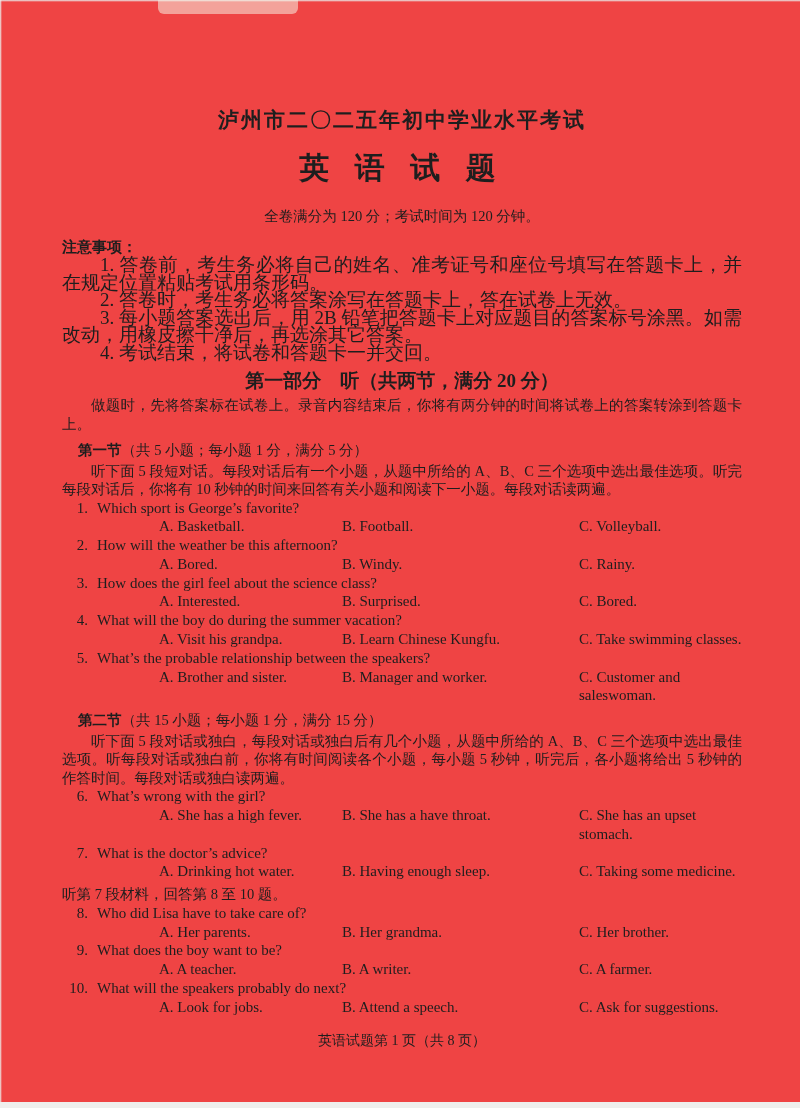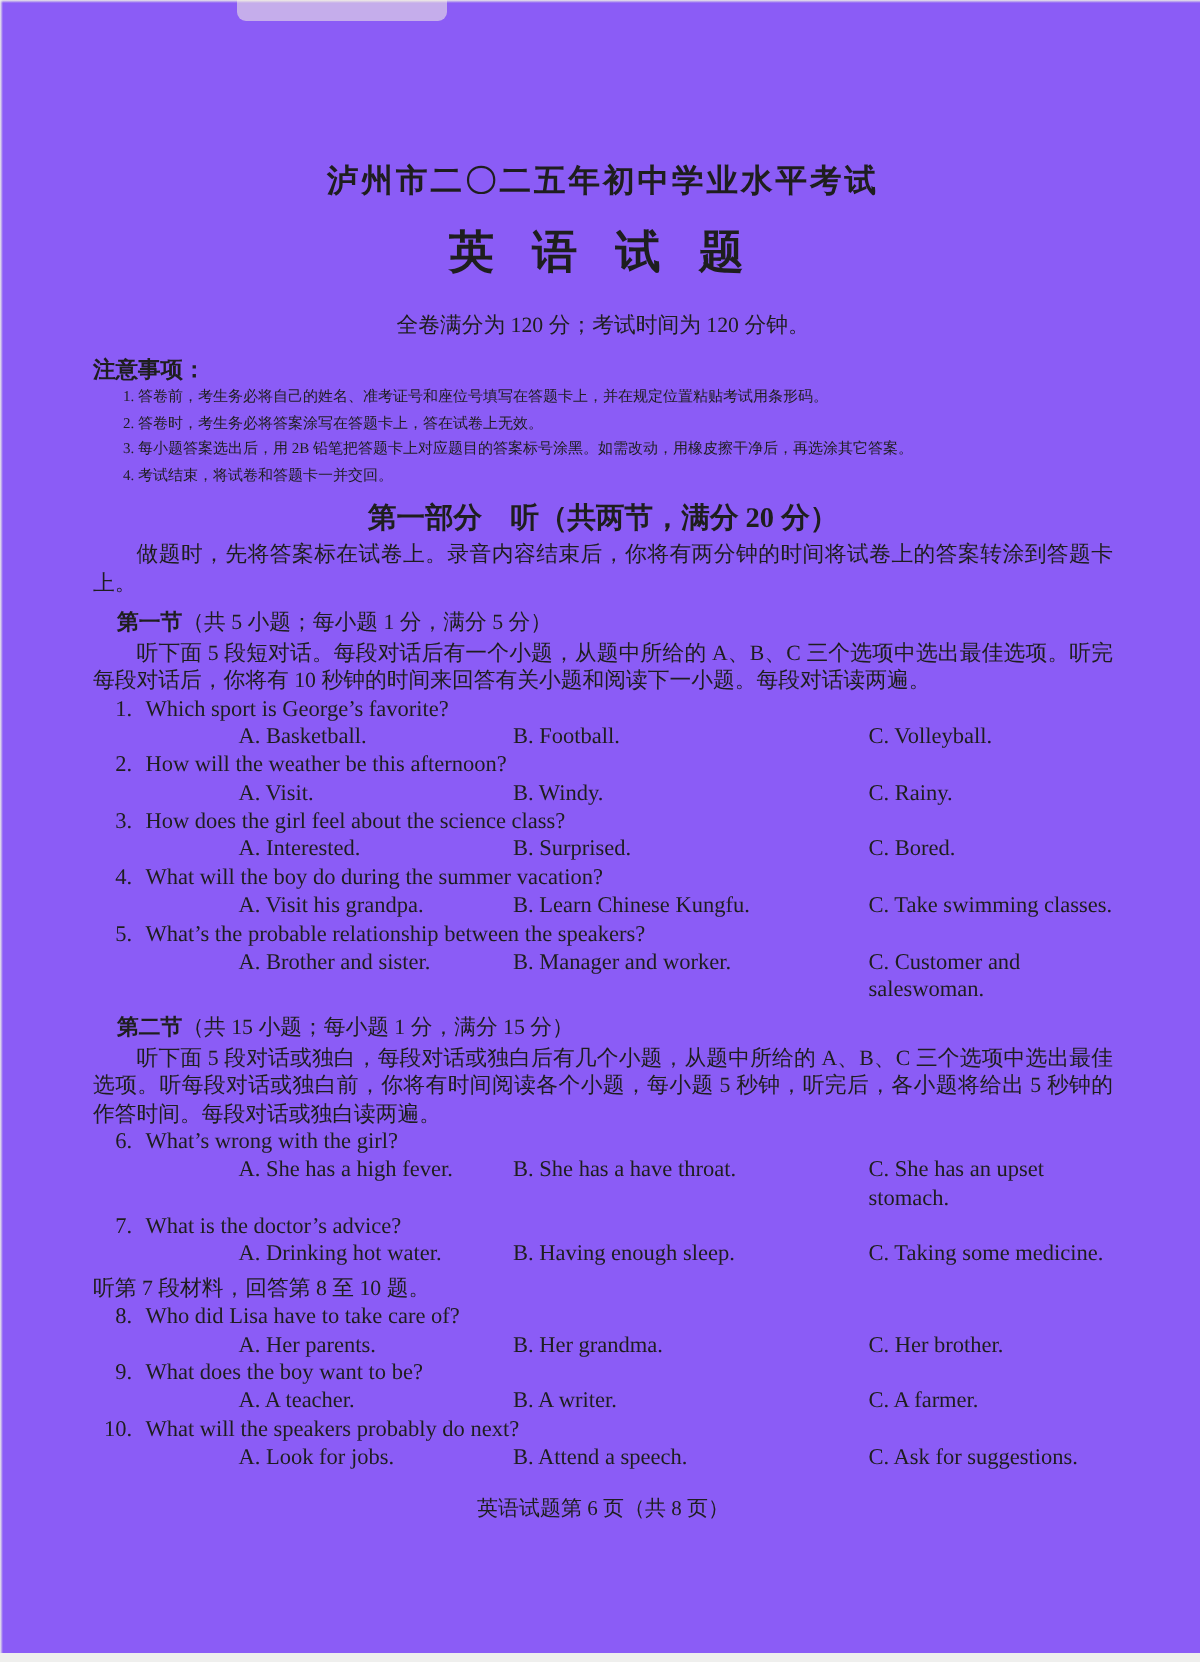--- a/index.html
+++ b/index.html
@@ -1,33 +1,33 @@
 <!DOCTYPE html>
 <html><head>
 <meta charset="utf-8">
 <style>
   html,body{margin:0;padding:0;}
   body{width:800px;height:1108px;background:#ffffff;}
   .page{
     position:relative;width:800px;height:1108px;overflow:hidden;
-    background:#8b5cf6;color:#1e1e1e;
+    background:#ef4444;color:#1e1e1e;
     font-family:"Liberation Serif","DejaVu Serif",serif;
   }
   .edge-top{position:absolute;top:0;left:0;right:0;height:2px;background:linear-gradient(#e9e9e7,rgba(255,255,255,0));}
   .edge-bottom{position:absolute;bottom:0;left:0;right:0;height:6px;background:#efefed;}
   .edge-left{position:absolute;top:0;bottom:0;left:0;width:2px;background:linear-gradient(to right,#ededeb,rgba(255,255,255,0));}
   .stain{position:absolute;top:0;left:158px;width:140px;height:14px;background:#f6f0e1;opacity:.55;border-radius:0 0 6px 6px;}
   .content{padding:0 58px 0 62px;}
 
   .h-exam{margin:106px 0 0;text-align:center;font-size:21px;font-weight:bold;letter-spacing:2px;}
   .h-subject{margin:14px 0 14px;text-align:center;font-size:30px;font-weight:bold;letter-spacing:9px;}
   .h-score{margin:18px 0 0;text-align:center;font-size:14.5px;}
 
   .notice-head{margin:12px 0 0;font-size:15px;font-weight:bold;line-height:18px;}
-  .notice{margin:0;font-size:10px;line-height:17.5px;text-indent:2em;text-align:justify;}
+  .notice{margin:0;font-size:19px;line-height:17.5px;text-indent:2em;text-align:justify;}
 
   .part-heading{margin:7px 0 0;text-align:center;font-size:19px;font-weight:bold;line-height:26px;}
   .intro{margin:2px 0 0;font-size:14.5px;line-height:18.5px;text-indent:2em;text-align:justify;}
 
   .sec-title{margin:8px 16px 0;font-size:14.5px;line-height:18.5px;}
   .sec-title .bold{font-weight:bold;}
   .material{font-size:14.5px;line-height:18.5px;margin:2px 0 0;}
 
   .q-line{display:flex;font-size:15px;line-height:18.8px;}
   .q-num{width:26px;text-align:right;flex:none;}
@@ -75,21 +75,21 @@
           <span class="opt-b">B. Football.</span>
           <span class="opt-c">C. Volleyball.</span>
         </div>
     </div>
     <div class="question">
       <div class="q-line">
           <span class="q-num">2.</span>
           <span class="q-text">How will the weather be this afternoon?</span>
         </div>
       <div class="opts">
-          <span class="opt-a">A. Visit.</span>
+          <span class="opt-a">A. Bored.</span>
           <span class="opt-b">B. Windy.</span>
           <span class="opt-c">C. Rainy.</span>
         </div>
     </div>
     <div class="question">
       <div class="q-line">
           <span class="q-num">3.</span>
           <span class="q-text">How does the girl feel about the science class?</span>
         </div>
       <div class="opts">
@@ -175,17 +175,17 @@
           <span class="q-num">10.</span>
           <span class="q-text">What will the speakers probably do next?</span>
         </div>
       <div class="opts">
           <span class="opt-a">A. Look for jobs.</span>
           <span class="opt-b">B. Attend a speech.</span>
           <span class="opt-c">C. Ask for suggestions.</span>
         </div>
     </div>
 
-    <div class="footer">英语试题第 6 页（共 8 页）</div>
+    <div class="footer">英语试题第 1 页（共 8 页）</div>
   </div>
 
   <div class="edge-bottom"></div>
 </div>
 
 </body></html>

